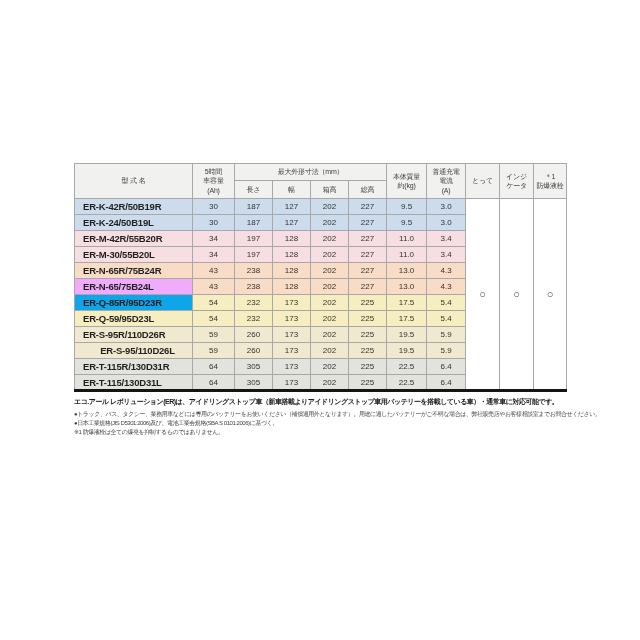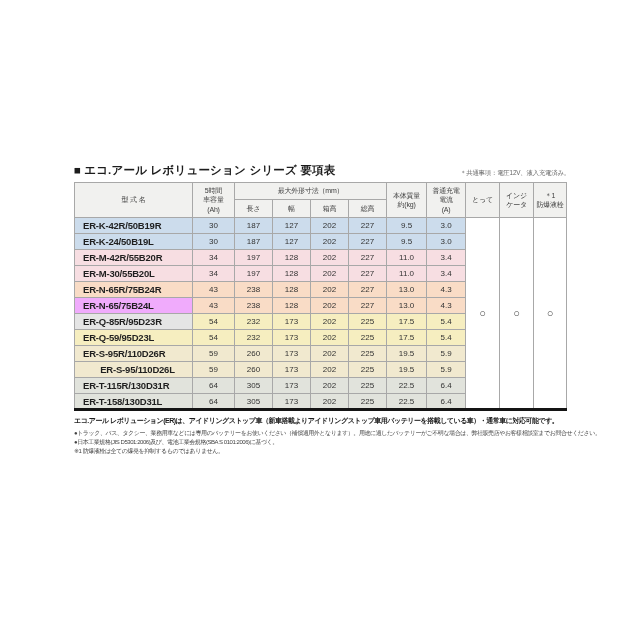--- a/index.html
+++ b/index.html
@@ -45,26 +45,20 @@
   .note-sub{
     font-size:6px;color:#444;white-space:nowrap;letter-spacing:-0.45px;
     line-height:1.55;
   }
 </style>
 </head>
 <body>
 
 <div class="sheet">
 
-  <div class="title-row">
-    <div class="title">
-      <span class="bullet">■</span><span>エコ.アール レボリューション シリーズ 要項表</span>
-    </div>
-    <div class="common-note">＊共通事項：電圧12V、液入充電済み。</div>
-  </div>
 
   <table class="spec">
     <colgroup>
       <col style="width:118px">
         <col style="width:42px">
       <col style="width:38px">
         <col style="width:38px">
         <col style="width:38px">
         <col style="width:38px">
       <col style="width:40px">
@@ -156,21 +150,21 @@
           <th style="background: #f0abfc;">ER-N-65/75B24L</th>
           <td style="background: rgb(249, 220, 198);">43</td>
           <td style="background: rgb(249, 220, 198);">238</td>
           <td style="background: rgb(249, 220, 198);">128</td>
           <td style="background: rgb(249, 220, 198);">202</td>
           <td style="background: rgb(249, 220, 198);">227</td>
           <td style="background: rgb(249, 220, 198);">13.0</td>
           <td style="background: rgb(249, 220, 198);">4.3</td>
         </tr>
         <tr>
-          <th style="background: #e5e5e5;">ER-Q-85R/95D23R</th>
+          <th style="background: #0ea5e9;">ER-Q-85R/95D23R</th>
           <td style="background: rgb(246, 238, 192);">54</td>
           <td style="background: rgb(246, 238, 192);">232</td>
           <td style="background: rgb(246, 238, 192);">173</td>
           <td style="background: rgb(246, 238, 192);">202</td>
           <td style="background: rgb(246, 238, 192);">225</td>
           <td style="background: rgb(246, 238, 192);">17.5</td>
           <td style="background: rgb(246, 238, 192);">5.4</td>
         </tr>
         <tr>
           <th style="background: rgb(246, 238, 192);">ER-Q-59/95D23L</th>
@@ -206,21 +200,21 @@
           <th style="background: rgb(225, 227, 220);">ER-T-115R/130D31R</th>
           <td style="background: rgb(225, 227, 220);">64</td>
           <td style="background: rgb(225, 227, 220);">305</td>
           <td style="background: rgb(225, 227, 220);">173</td>
           <td style="background: rgb(225, 227, 220);">202</td>
           <td style="background: rgb(225, 227, 220);">225</td>
           <td style="background: rgb(225, 227, 220);">22.5</td>
           <td style="background: rgb(225, 227, 220);">6.4</td>
         </tr>
         <tr>
-          <th style="background: rgb(225, 227, 220);">ER-T-158/130D31L</th>
+          <th style="background: rgb(225, 227, 220);">ER-T-115/130D31L</th>
           <td style="background: rgb(225, 227, 220);">64</td>
           <td style="background: rgb(225, 227, 220);">305</td>
           <td style="background: rgb(225, 227, 220);">173</td>
           <td style="background: rgb(225, 227, 220);">202</td>
           <td style="background: rgb(225, 227, 220);">225</td>
           <td style="background: rgb(225, 227, 220);">22.5</td>
           <td style="background: rgb(225, 227, 220);">6.4</td>
         </tr>
       </tbody>
   </table>

